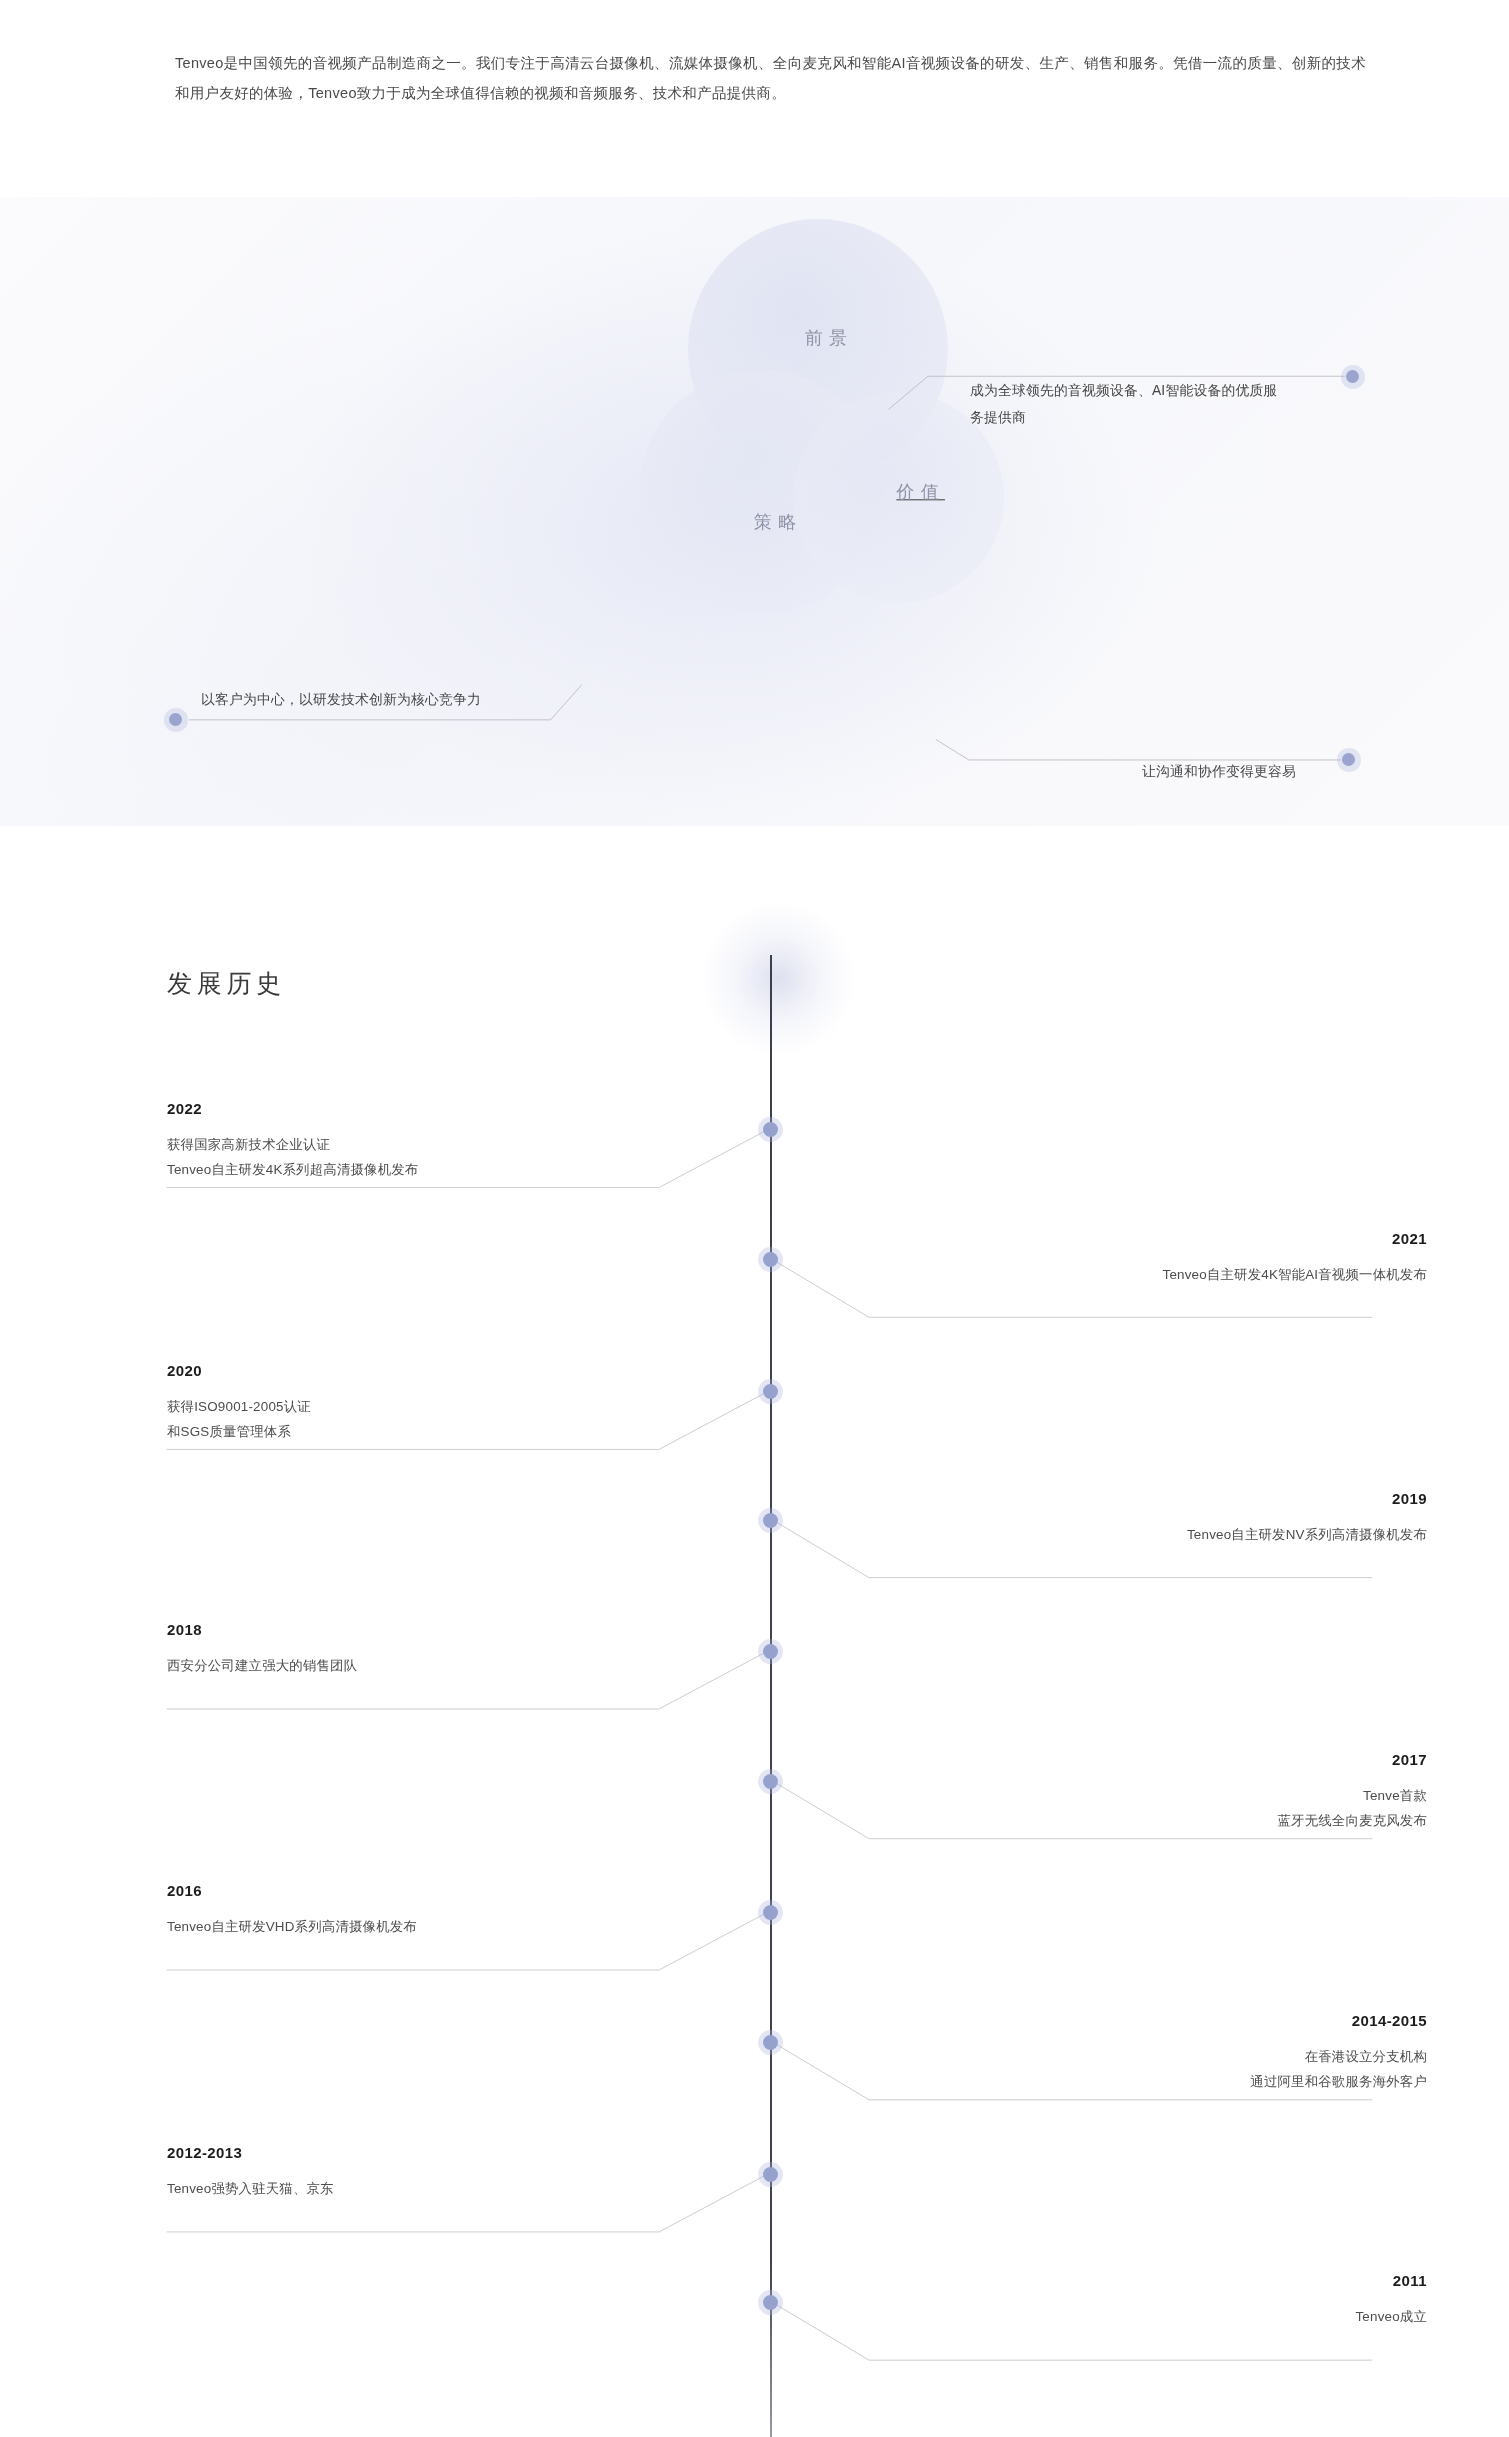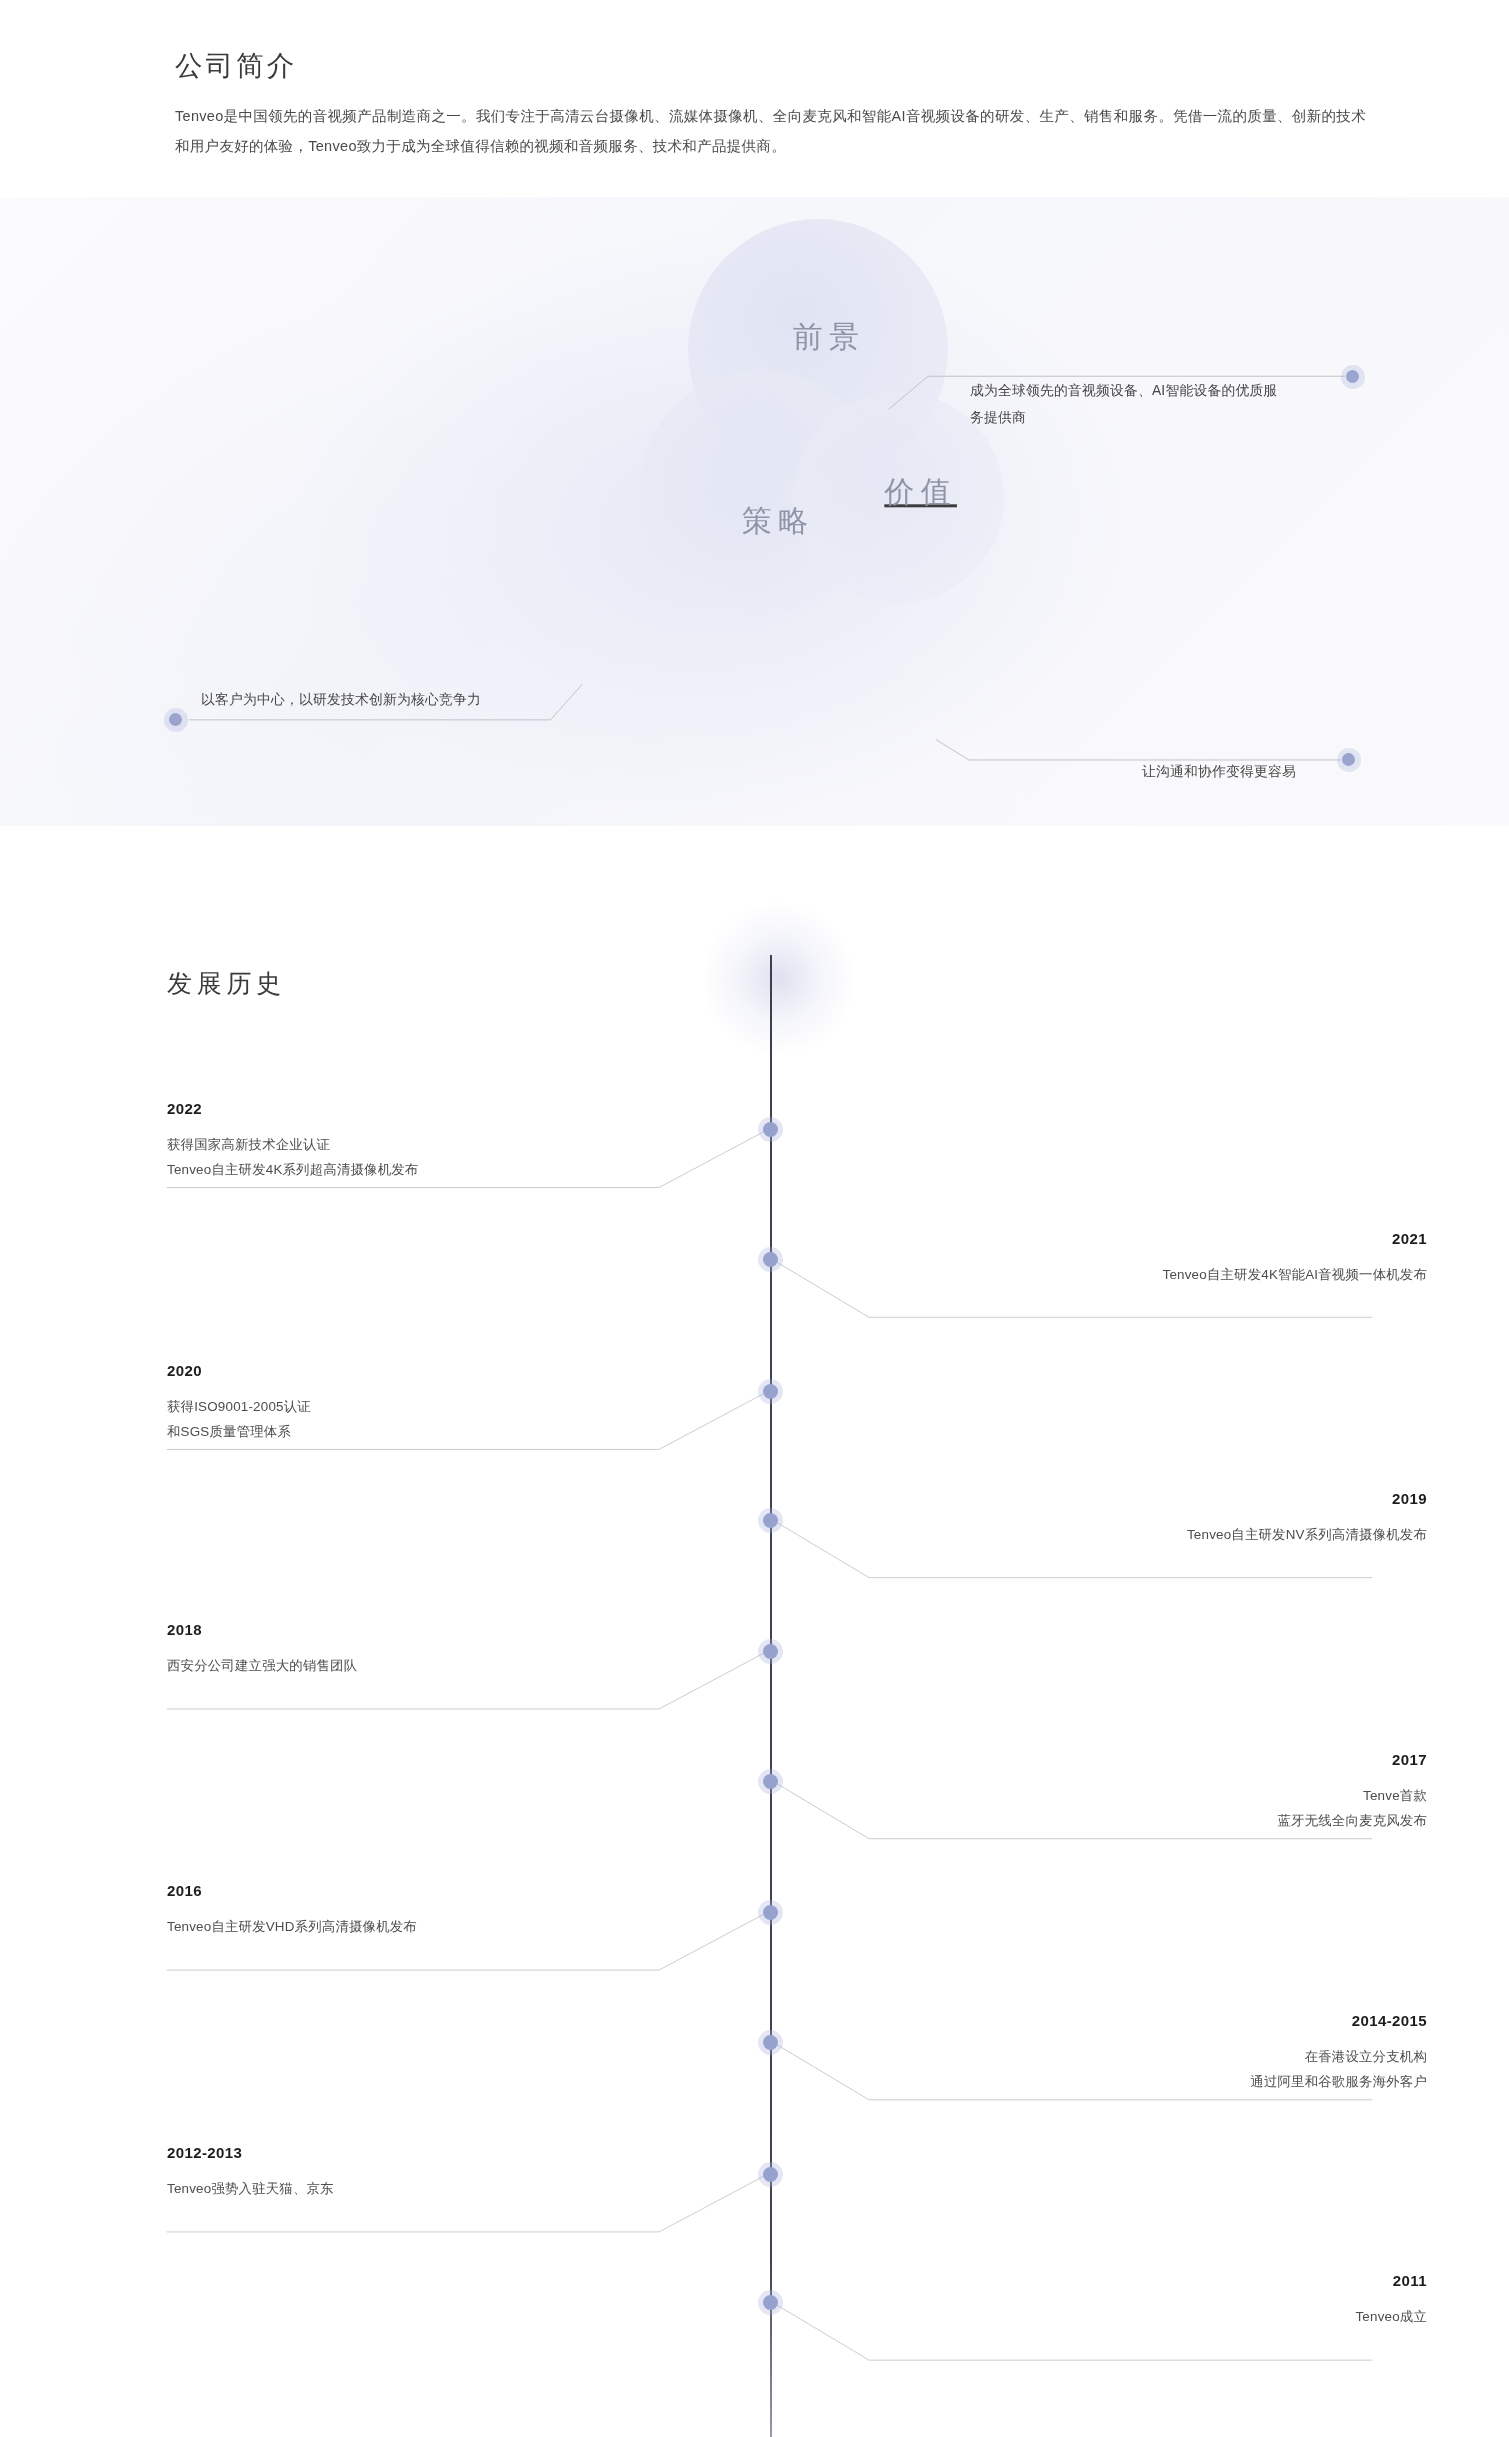--- a/index.html
+++ b/index.html
@@ -71,21 +71,21 @@
   }
   .circle {
     position: absolute;
     border-radius: 50%;
     display: flex;
     align-items: center;
     justify-content: center;
     mix-blend-mode: normal;
   }
   .circle-label {
-    font-size: 30px;
+    font-size: 18px;
     letter-spacing: 6.3px;
     color: #9094a8;
     font-weight: 400;
     text-indent: 6.3px;
     position: relative;
     z-index: 5;
   }
   .c-vision {
     width: 260px; height: 260px;
     left: 90px; top: 6.3px;
@@ -203,21 +203,20 @@
   .tl-right .tl-year { margin-bottom: 17.3px; }
   .connector { position: absolute; overflow: visible; }
   .connector path { fill: none; stroke: #c9c9cf; stroke-width: 1.2; }
 </style>
 </head>
 <body>
 
 <div id="page">
 
   <section class="intro-wrap">
-    <h1 class="intro-title">公司简介</h1>
     <p class="intro-body">Tenveo是中国领先的音视频产品制造商之一。我们专注于高清云台摄像机、流媒体摄像机、全向麦克风和智能AI音视频设备的研发、生产、销售和服务。凭借一流的质量、创新的技术和用户友好的体验，Tenveo致力于成为全球值得信赖的视频和音频服务、技术和产品提供商。</p>
   </section>
 
   <section class="venn-section">
     <div class="venn-bg"></div>
 
     <div class="venn-stage">
       <div class="circle c-vision">
         <span class="circle-label">前景</span>
       </div>

